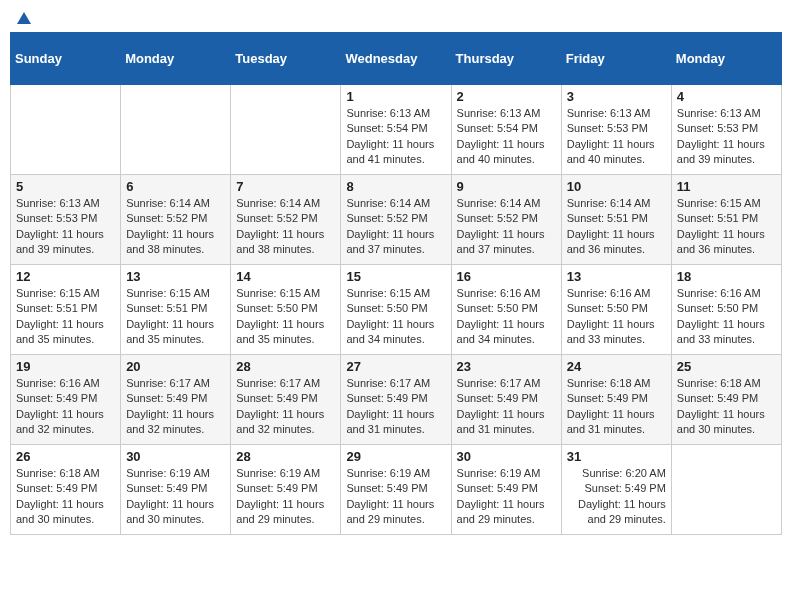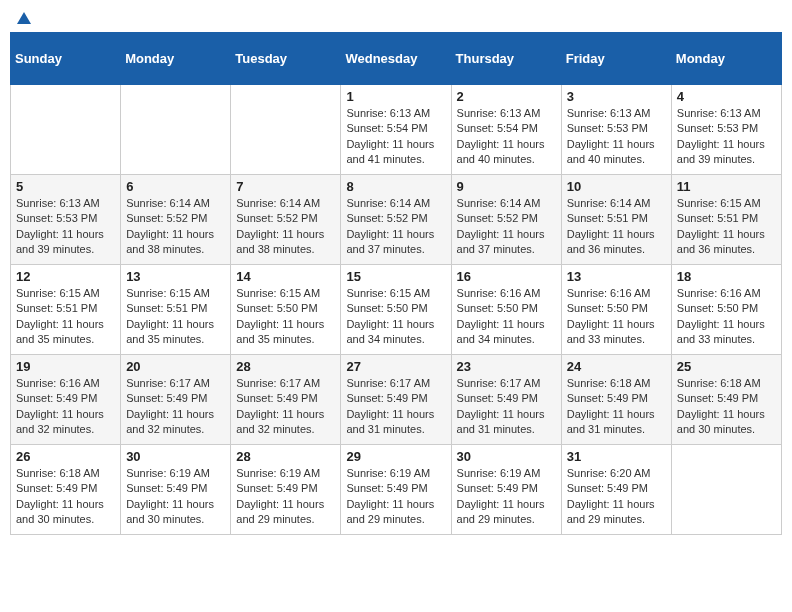--- a/index.html
+++ b/index.html
@@ -323,21 +323,21 @@
         </td>
         <td>
           <div class="day-number">30</div>
           <div class="day-info" style="white-space: pre-line;">Sunrise: 6:19 AM
 Sunset: 5:49 PM
 Daylight: 11 hours
 and 29 minutes.</div>
         </td>
         <td>
           <div class="day-number">31</div>
-          <div class="day-info" style="white-space: pre-line;">Sunrise: 6:20 AM
+          <div class="day-info" style="white-space: pre-line; text-align: right;">Sunrise: 6:20 AM
 Sunset: 5:49 PM
 Daylight: 11 hours
 and 29 minutes.</div>
         </td>
         <td class="empty-cell"></td>
       </tr>
     </tbody>
 </table>
 
 </body></html>

